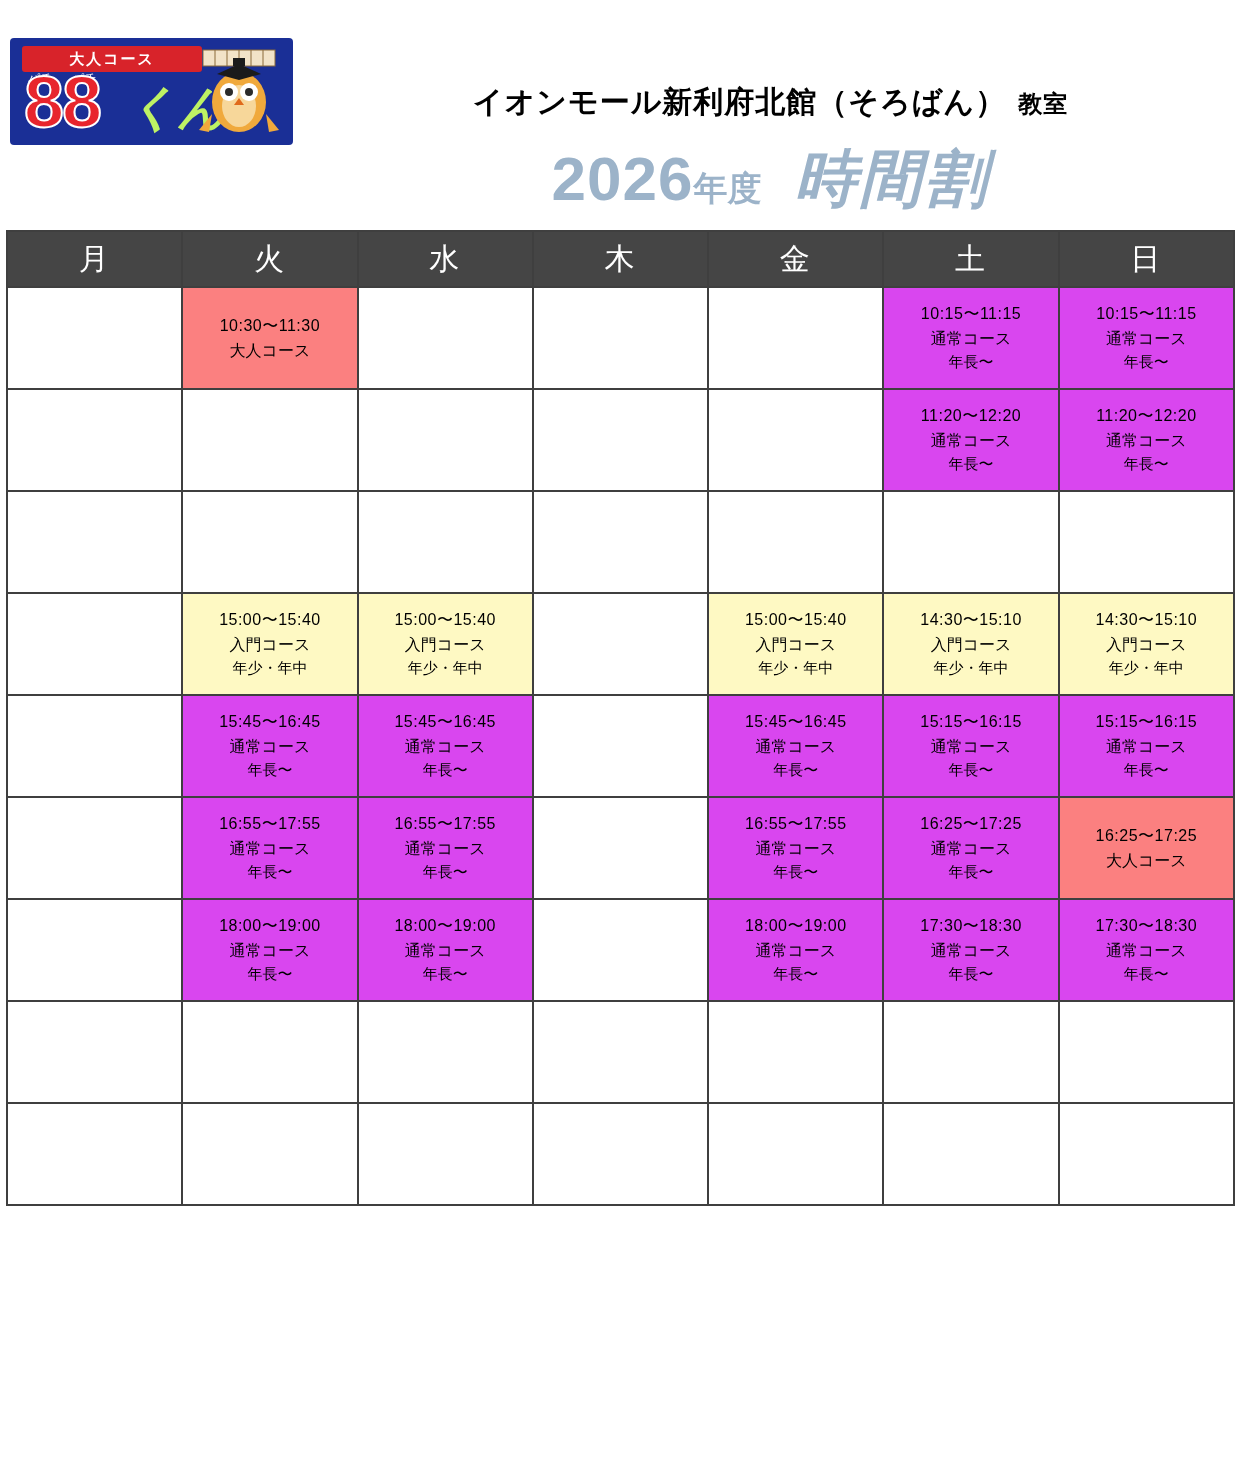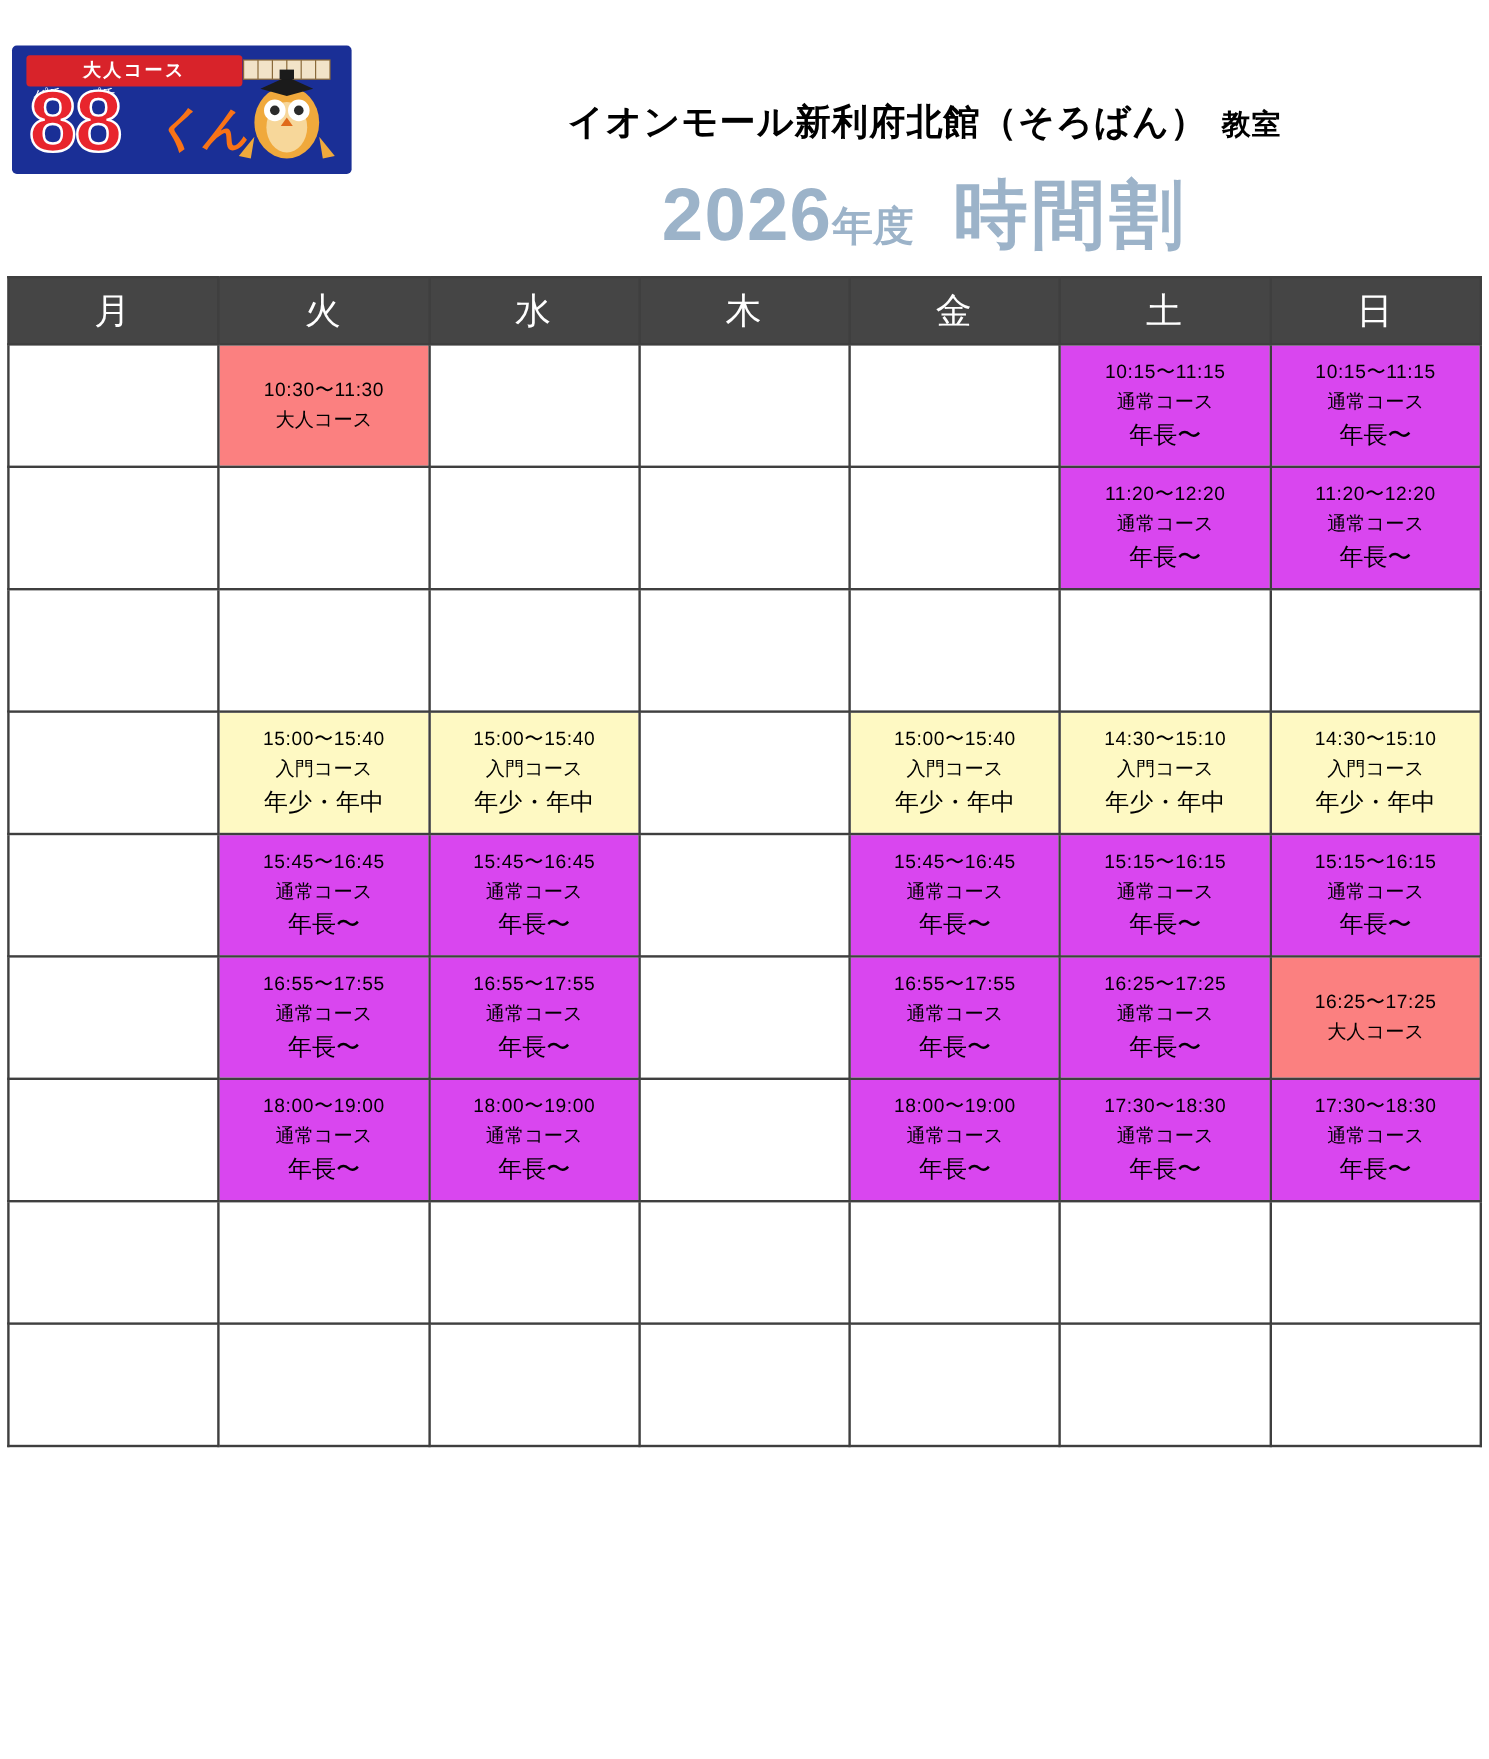--- a/index.html
+++ b/index.html
@@ -63,23 +63,23 @@
     font-weight: bold;
     color: #e8252d;
     -webkit-text-stroke: 2px #ffffff;
     line-height: 60px;
     letter-spacing: -2px;
   }
   .logo-kun {
     position: absolute;
     left: 118px;
     top: 44px;
-    font-size: 39px;
+    font-size: 48px;
     font-weight: bold;
-    color: #f97316;
+    color: #bef264;
     line-height: 52px;
     font-style: italic;
     text-align: center;
   }
   .logo-badge-b1, .logo-badge-b2 {
     position: absolute;
     top: 32px;
     font-size: 12px;
     color: #ffffff;
   }
@@ -122,20 +122,21 @@
     font-size: 62px;
     letter-spacing: 1px;
   }
   .big-title .nendo {
     font-size: 34px;
   }
   .big-title .jikanwari {
     font-size: 62px;
     margin-left: 33px;
     letter-spacing: 3px;
+    font-style: italic;
   }
 
   
   table.schedule {
     border-collapse: collapse;
     table-layout: fixed;
     width: 1229px;
     margin-left: 6px;
   }
   table.schedule th, table.schedule td {
@@ -165,21 +166,21 @@
     flex-direction: column;
     justify-content: center;
     align-items: center;
     gap: 7px;
     font-size: 16px;
     color: #000000;
     line-height: 1.1;
   }
   .cell-box .t-time { font-size: 16px; letter-spacing: 0.5px; }
   .cell-box .t-course { font-size: 16px; }
-  .cell-box .t-grade { font-size: 20px; }
+  .cell-box .t-grade { font-size: 15px; }
   .bg-blue { background: #d946ef; }
   .bg-yellow { background: #fef9c3; justify-content: center; }
   .bg-red { background: #fb8080; align-items: center; }
 </style>
 </head>
 <body>
 
 <div class="page">
 
   <div class="header">

